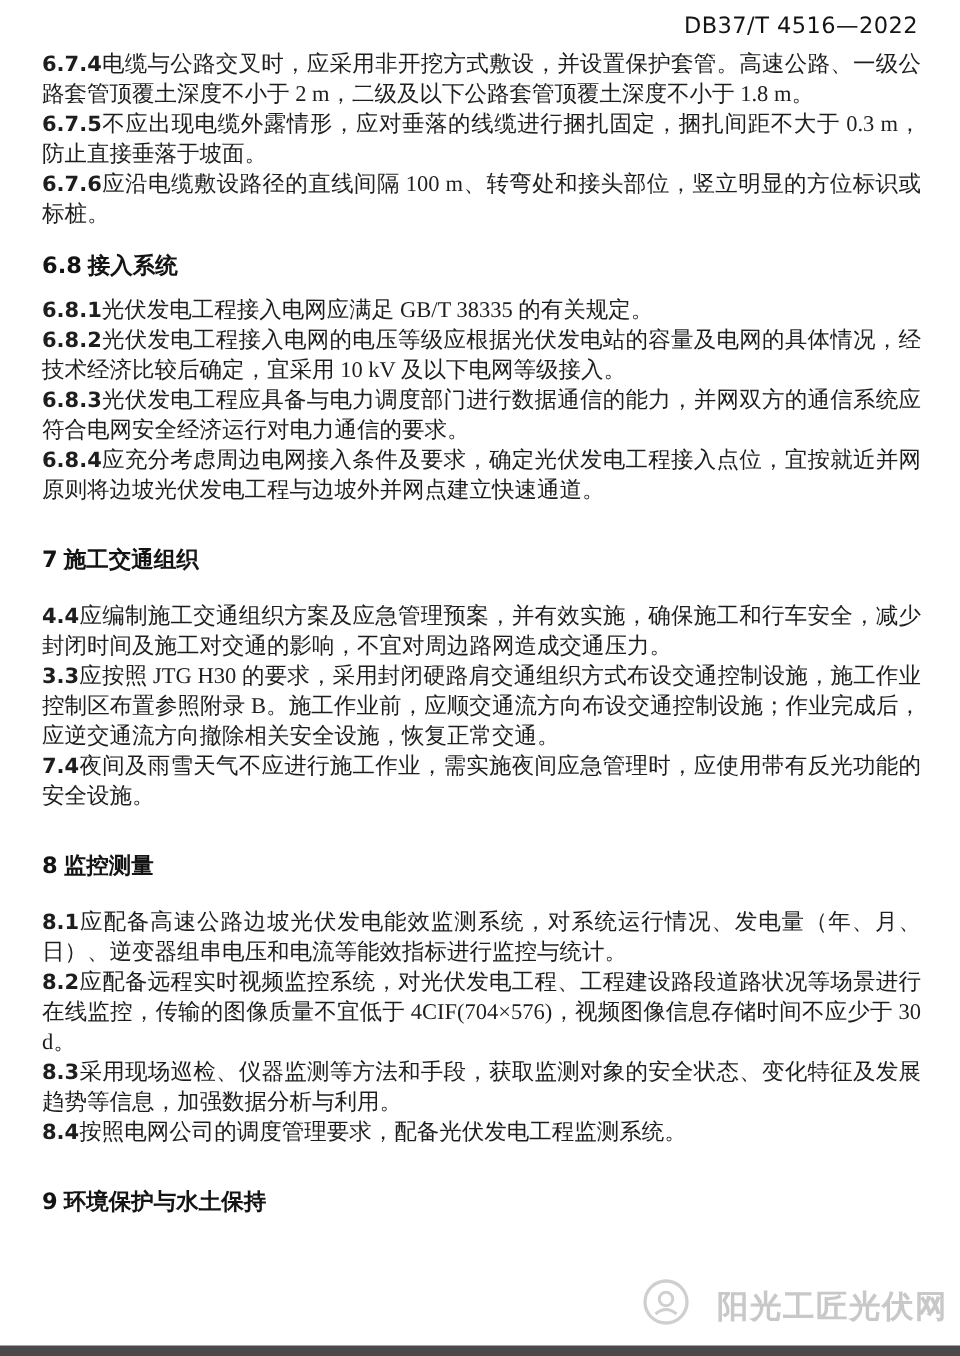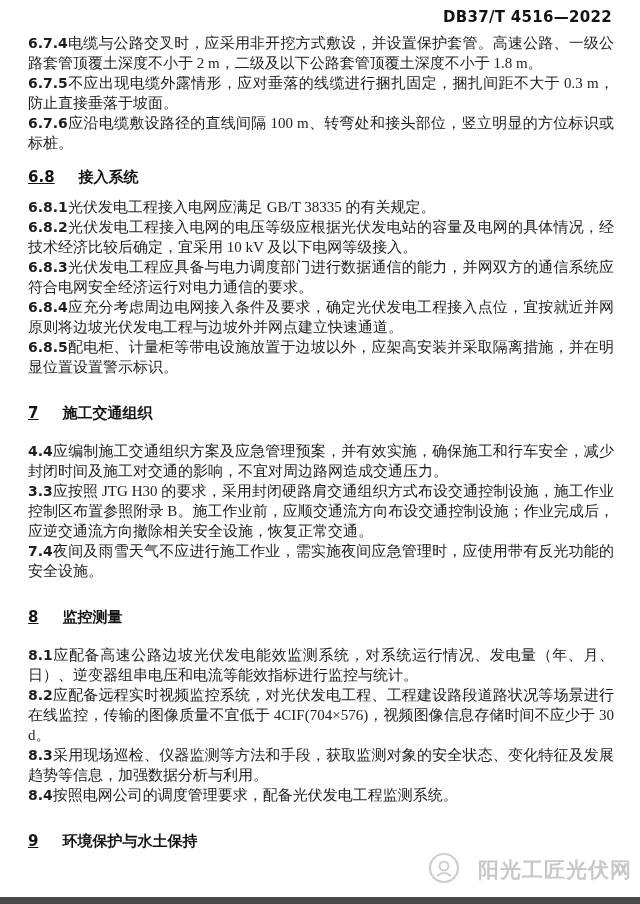--- a/index.html
+++ b/index.html
@@ -12,21 +12,21 @@
     overflow: hidden;
     font-family: "Liberation Serif", "DejaVu Serif", serif;
     color: #1e1e1e;
   }
 
   .doc-code {
     position: absolute;
     top: 8px;
     right: 28px;
     font-family: "DejaVu Sans", "Liberation Sans", sans-serif;
-    font-weight: bold;
+    font-weight: normal;
     font-size: 15px;
     letter-spacing: 0.3px;
     color: #141414;
   }
 
   .doc-body {
     position: absolute;
     top: 33px;
     left: 28px;
     right: 26px;
@@ -48,21 +48,21 @@
 
   .heading {
     font-family: "DejaVu Sans", "Liberation Sans", sans-serif;
     font-weight: bold;
     font-size: 15px;
     line-height: 20px;
     margin: 14px 0 10px 0;
     color: #141414;
   }
   .heading.major { margin: 26px 0 18px 0; }
-  .heading .num { margin-right: 24px; text-decoration: underline; }
+  .heading .num { margin-right: 4px; }
 
   .watermark {
     position: absolute;
     top: 851px;
     right: 8px;
     display: flex;
     align-items: center;
     gap: 17px;
     pointer-events: none;
   }
@@ -94,21 +94,20 @@
 
   <div class="doc-body">
       <p class="clause"><span class="num">6.7.4</span><span class="txt">电缆与公路交叉时，应采用非开挖方式敷设，并设置保护套管。高速公路、一级公路套管顶覆土深度不小于 2 m，二级及以下公路套管顶覆土深度不小于 1.8 m。</span></p>
       <p class="clause"><span class="num">6.7.5</span><span class="txt">不应出现电缆外露情形，应对垂落的线缆进行捆扎固定，捆扎间距不大于 0.3 m，防止直接垂落于坡面。</span></p>
       <p class="clause"><span class="num">6.7.6</span><span class="txt">应沿电缆敷设路径的直线间隔 100 m、转弯处和接头部位，竖立明显的方位标识或标桩。</span></p>
       <div class="heading"><span class="num">6.8</span><span class="title">接入系统</span></div>
       <p class="clause"><span class="num">6.8.1</span><span class="txt">光伏发电工程接入电网应满足 GB/T 38335 的有关规定。</span></p>
       <p class="clause"><span class="num">6.8.2</span><span class="txt">光伏发电工程接入电网的电压等级应根据光伏发电站的容量及电网的具体情况，经技术经济比较后确定，宜采用 10 kV 及以下电网等级接入。</span></p>
       <p class="clause"><span class="num">6.8.3</span><span class="txt">光伏发电工程应具备与电力调度部门进行数据通信的能力，并网双方的通信系统应符合电网安全经济运行对电力通信的要求。</span></p>
       <p class="clause"><span class="num">6.8.4</span><span class="txt">应充分考虑周边电网接入条件及要求，确定光伏发电工程接入点位，宜按就近并网原则将边坡光伏发电工程与边坡外并网点建立快速通道。</span></p>
-      <p class="clause"><span class="num">6.8.5</span><span class="txt">配电柜、计量柜等带电设施放置于边坡以外，应架高安装并采取隔离措施，并在明显位置设置警示标识。</span></p>
       <div class="heading major"><span class="num">7</span><span class="title">施工交通组织</span></div>
       <p class="clause"><span class="num">4.4</span><span class="txt">应编制施工交通组织方案及应急管理预案，并有效实施，确保施工和行车安全，减少封闭时间及施工对交通的影响，不宜对周边路网造成交通压力。</span></p>
       <p class="clause"><span class="num">3.3</span><span class="txt">应按照 JTG H30 的要求，采用封闭硬路肩交通组织方式布设交通控制设施，施工作业控制区布置参照附录 B。施工作业前，应顺交通流方向布设交通控制设施；作业完成后，应逆交通流方向撤除相关安全设施，恢复正常交通。</span></p>
       <p class="clause"><span class="num">7.4</span><span class="txt">夜间及雨雪天气不应进行施工作业，需实施夜间应急管理时，应使用带有反光功能的安全设施。</span></p>
       <div class="heading major"><span class="num">8</span><span class="title">监控测量</span></div>
       <p class="clause"><span class="num">8.1</span><span class="txt">应配备高速公路边坡光伏发电能效监测系统，对系统运行情况、发电量（年、月、日）、逆变器组串电压和电流等能效指标进行监控与统计。</span></p>
       <p class="clause"><span class="num">8.2</span><span class="txt">应配备远程实时视频监控系统，对光伏发电工程、工程建设路段道路状况等场景进行在线监控，传输的图像质量不宜低于 4CIF(704×576)，视频图像信息存储时间不应少于 30 d。</span></p>
       <p class="clause"><span class="num">8.3</span><span class="txt">采用现场巡检、仪器监测等方法和手段，获取监测对象的安全状态、变化特征及发展趋势等信息，加强数据分析与利用。</span></p>
       <p class="clause"><span class="num">8.4</span><span class="txt">按照电网公司的调度管理要求，配备光伏发电工程监测系统。</span></p>
       <div class="heading major"><span class="num">9</span><span class="title">环境保护与水土保持</span></div>

